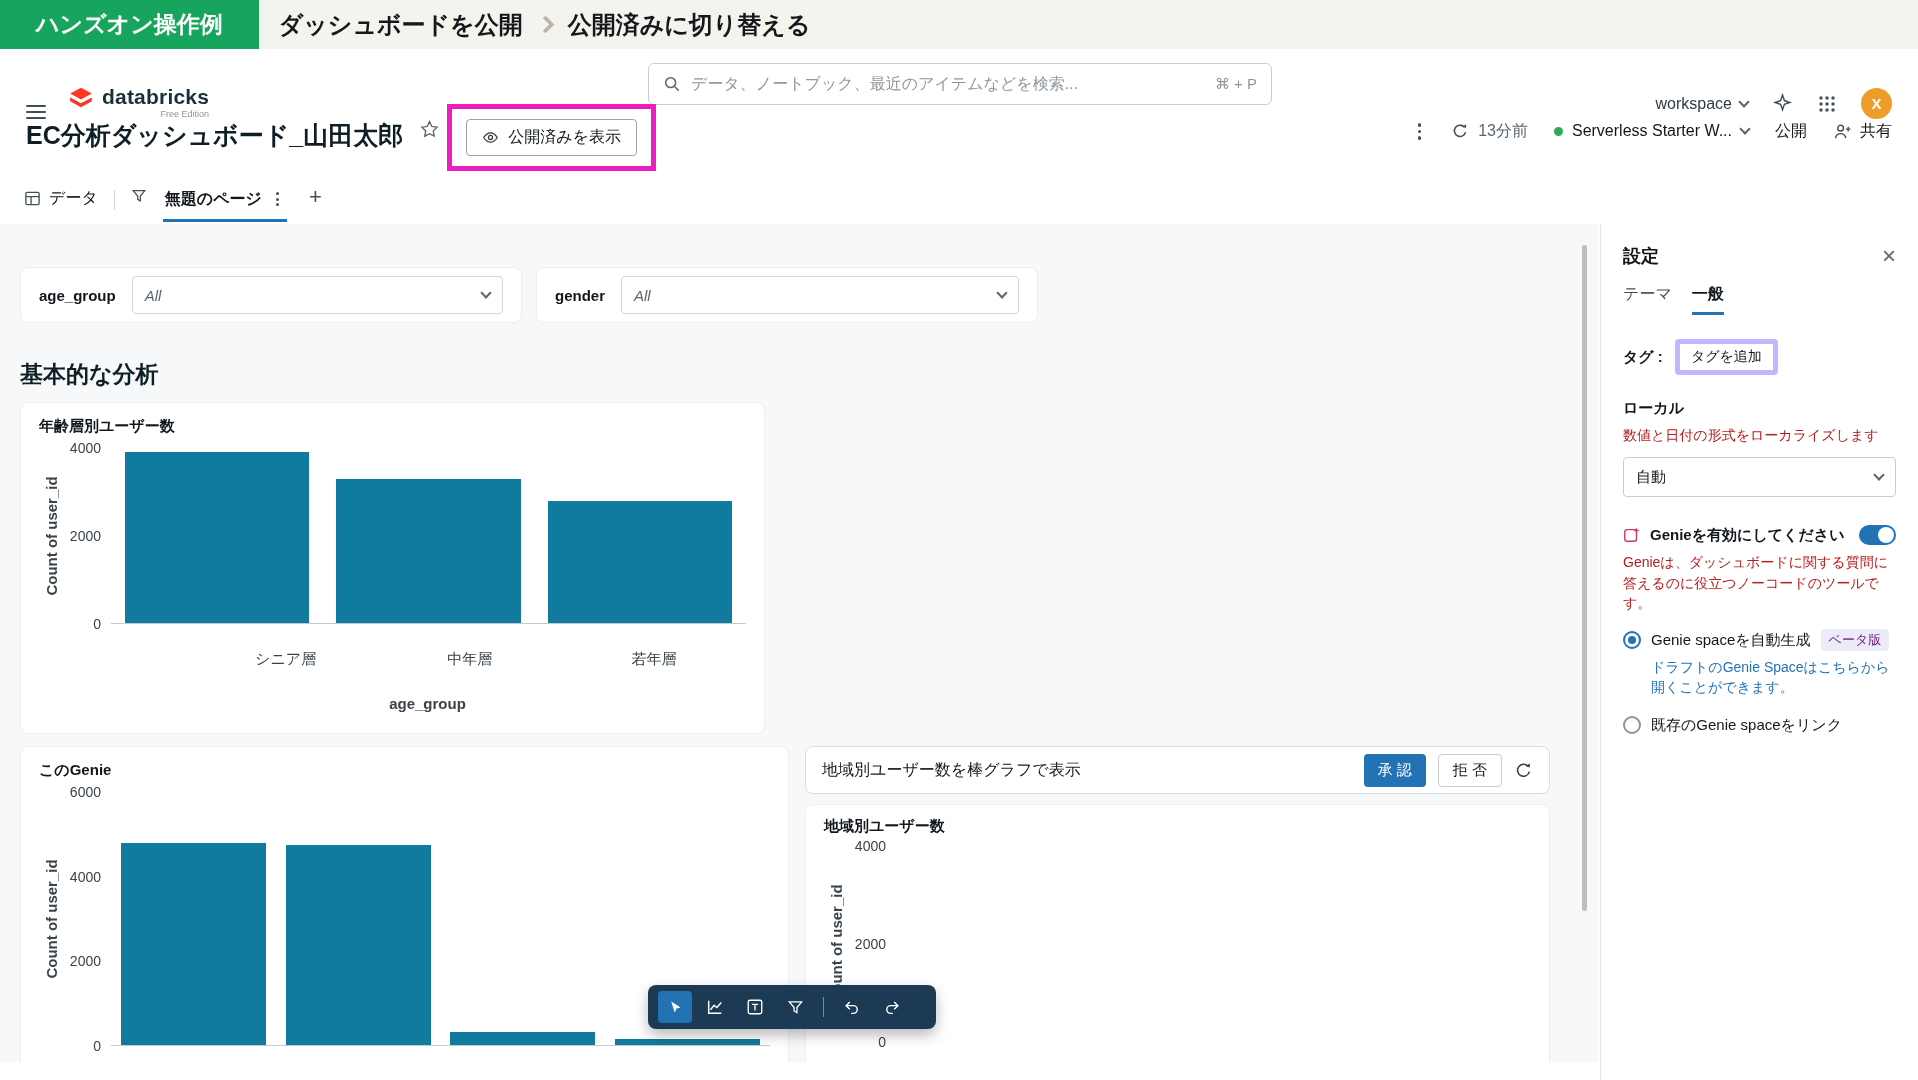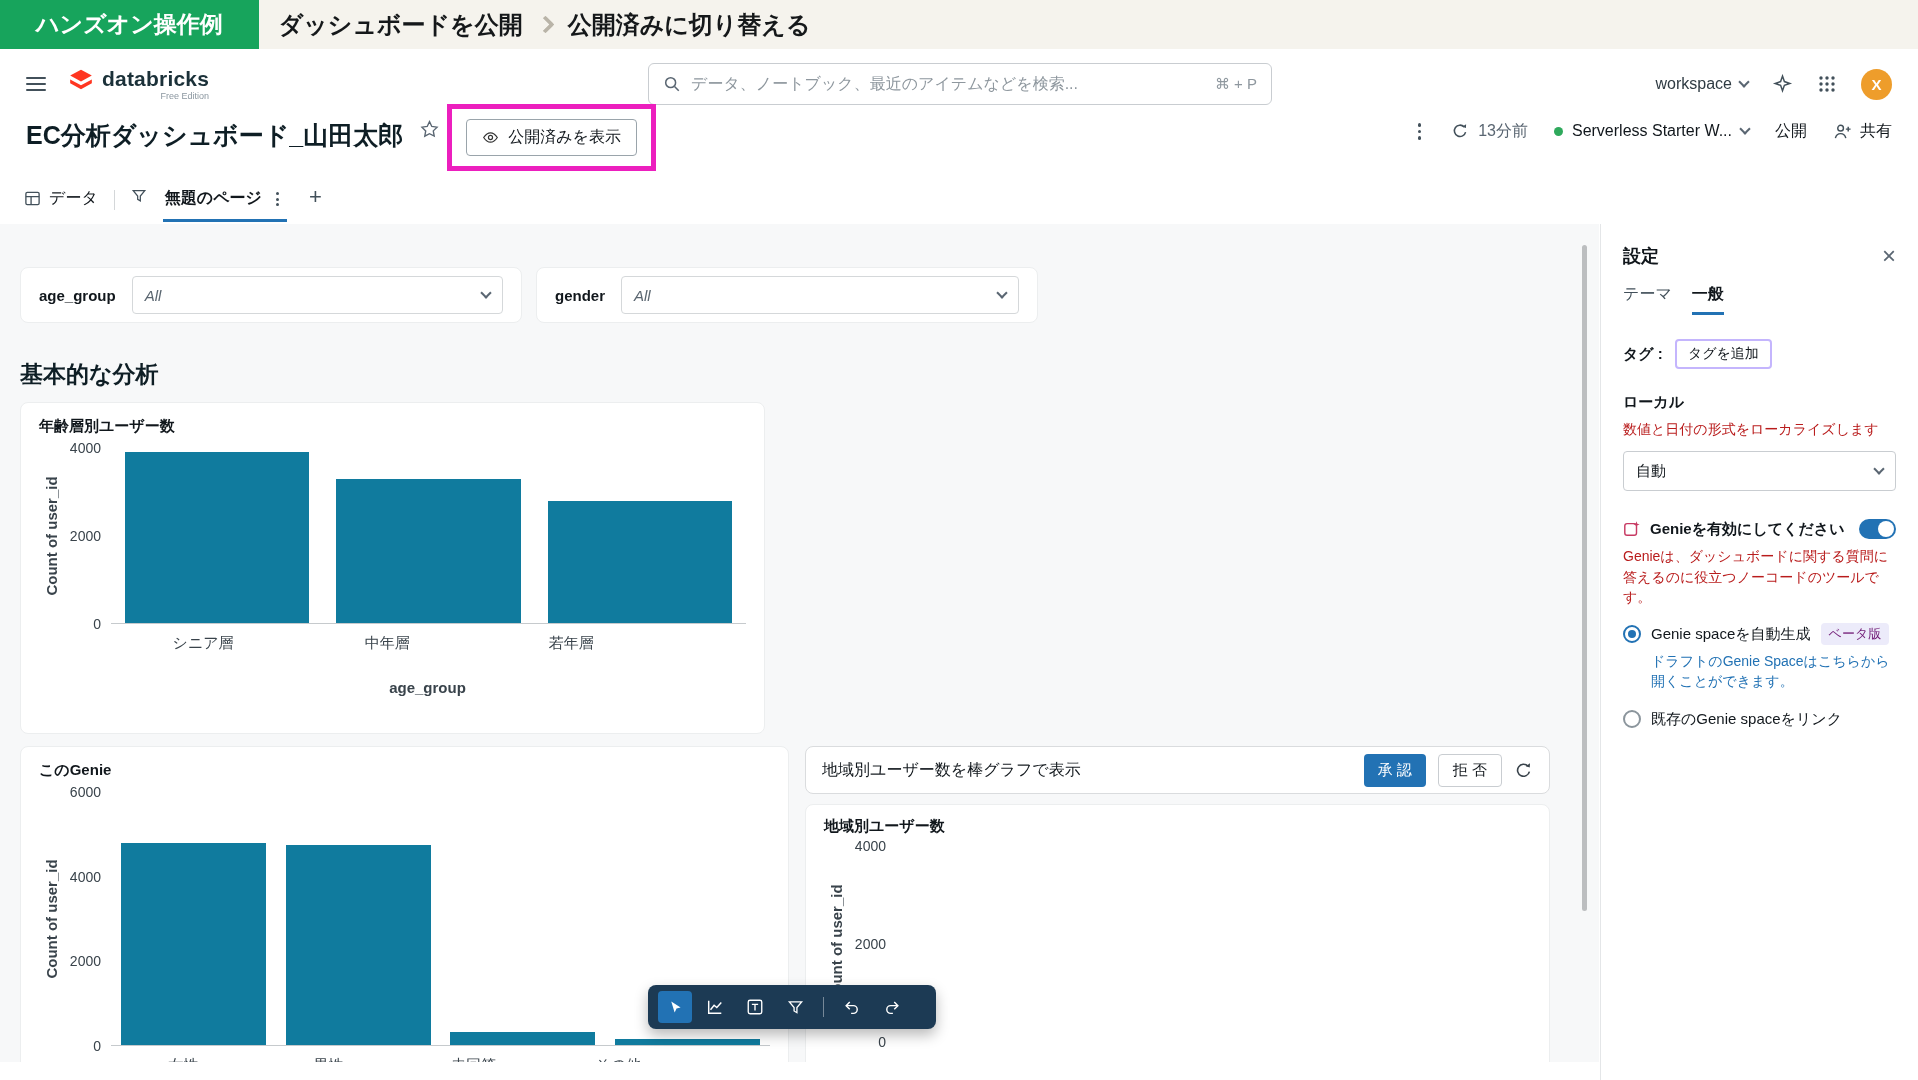--- a/index.html
+++ b/index.html
@@ -7,21 +7,21 @@
   body { font-family:"Liberation Sans","DejaVu Sans",sans-serif; color:#11171C; background:#fff; overflow:hidden; position:relative; }
   svg { display:block; }
 
   
   .banner { height:49px; background:#f5f3ed; display:flex; align-items:center; }
   .banner-tag { background:var(--green,#17A45C); color:#fff; font-weight:bold; font-size:23px; height:100%; display:flex; align-items:center; padding:0 36px; }
   .banner-steps { display:flex; align-items:center; gap:16px; margin-left:20px; font-size:24px; font-weight:bold; color:#15181a; }
   .chev-right-big { width:13px; height:13px; border-right:4px solid #b9b4a8; border-bottom:4px solid #b9b4a8; transform:rotate(-45deg); border-radius:2px; }
 
   
-  .header { height:70px; display:flex; align-items:center; padding:0 26px; background:#fff; position:relative; }
+  .header { height:70px; display:flex; align-items:flex-end; padding:0 26px; background:#fff; position:relative; }
   .hamburger { display:flex; flex-direction:column; gap:4px; width:20px; cursor:pointer; }
   .hamburger span { height:2px; background:#42505A; border-radius:1px; }
   .brand { display:flex; align-items:flex-start; gap:8px; margin-left:22px; }
   .brand-text { display:flex; flex-direction:column; align-items:flex-end; }
   .brand-name { font-size:21px; font-weight:bold; color:#1B3139; letter-spacing:.2px; line-height:1; }
   .brand-sub { font-size:9px; color:#8b97a0; margin-top:2px; }
   .search { position:absolute; left:648px; top:14px; width:624px; height:42px; border:1px solid #C9CDD1; border-radius:6px; background:#fff; display:flex; align-items:center; padding:0 14px; gap:10px; }
   .search-ph { color:#8E979E; font-size:16px; flex:1; white-space:nowrap; overflow:hidden; }
   .search-sc { color:#8E979E; font-size:15px; }
   .header-right { margin-left:auto; display:flex; align-items:center; gap:24px; }
@@ -40,21 +40,21 @@
   .kebab i { width:3.5px; height:3.5px; border-radius:50%; background:#42505A; }
   .refresh-group { display:flex; align-items:center; gap:9px; color:#5A6672; font-size:16px; cursor:pointer; }
   .warehouse { display:flex; align-items:center; gap:9px; font-size:16px; color:#11171C; cursor:pointer; }
   .green-dot { width:9px; height:9px; border-radius:50%; background:#2FA95C; }
   .text-btn { font-size:16px; color:#11171C; cursor:pointer; display:flex; align-items:center; gap:8px; }
 
   
   .tabsbar { height:38px; display:flex; align-items:flex-start; padding:0 24px; gap:16px; }
   .tab-item { display:flex; align-items:center; gap:8px; font-size:16px; color:#11171C; cursor:pointer; padding-top:2px; }
   .v-div { width:1px; height:20px; background:#D4D7D9; margin-top:4px; }
-  .page-tab { position:relative; display:flex; gap:10px; font-size:16px; font-weight:bold; color:#11171C; padding:2px 4px 12px 2px; cursor:pointer; }
+  .page-tab { position:relative; display:flex; align-items:center; gap:10px; font-size:16px; font-weight:bold; color:#11171C; padding:2px 4px 12px 2px; cursor:pointer; }
   .page-tab::after { content:""; position:absolute; left:0; right:0; bottom:0; height:3px; background:var(--accent,#2272B4); }
   .plus-btn { font-size:22px; color:#42505A; margin-top:0px; cursor:pointer; line-height:1; padding:0 6px; }
 
   
   .content { position:relative; height:856px; background:#fff; }
   .canvas { position:absolute; left:0; top:0; width:1599px; height:838px; background:#F7F8F9; padding:0 20px; overflow:hidden; }
   .card { background:#fff; border:1px solid #ECEEEF; border-radius:8px; }
 
   .filters-row { display:flex; gap:14px; padding-top:43px; }
   .filter-card { width:502px; height:56px; display:flex; align-items:center; padding:0 18px; gap:16px; }
@@ -82,21 +82,21 @@
 
   .chart { margin-top:10px; }
   .chart-body { display:flex; align-items:flex-start; margin-top:12px; }
   .ylabel-wrap { width:24px; position:relative; height:var(--ph); }
   .ylabel { position:absolute; top:50%; left:50%; transform:translate(-50%,-50%) rotate(-90deg); white-space:nowrap; font-size:15px; font-weight:bold; color:#39434B; }
   .yticks { width:48px; position:relative; height:var(--ph); font-size:14px; color:#39434B; }
   .yticks span { position:absolute; right:10px; transform:translateY(50%); line-height:1; }
   .plotcol { flex:1; }
   .plot { height:var(--ph); border-bottom:1px solid #C6CACD; display:flex; align-items:flex-end; justify-content:space-around; }
   .bar { width:var(--bw); background:var(--bar,#107B9E); }
-  .xlabels { display:flex; justify-content:flex-start; margin-top:10px; font-size:15px; color:#39434B; }
+  .xlabels { display:flex; justify-content:flex-end; margin-top:26px; font-size:15px; color:#39434B; }
   .xlabels span { width:var(--bw); text-align:center; white-space:nowrap; }
   .xaxis-title { text-align:center; margin-top:26px; padding-left:70px; font-size:15px; font-weight:bold; color:#39434B; }
 
   
   .toolbar { position:absolute; left:648px; top:761px; height:44px; width:288px; background:#1C3A54; border-radius:8px; display:flex; align-items:center; padding:0 10px; gap:6px; box-shadow:0 6px 14px rgba(0,0,0,.28); z-index:30; }
   .tool { width:34px; height:32px; border-radius:4px; display:flex; align-items:center; justify-content:center; cursor:pointer; }
   .tool.active { background:var(--accent,#2272B4); }
   .tool-div { width:1px; height:20px; background:rgba(255,255,255,.4); margin:0 5px; }
 
   .scroll-thumb { position:absolute; left:1582px; top:21px; width:5px; height:666px; background:#BCBEC0; border-radius:3px; cursor:pointer; }
@@ -104,21 +104,21 @@
   
   .panel { position:absolute; right:0; top:0; width:318px; height:100%; background:#fff; border-left:1px solid #E4E6E8; padding:20px 22px; }
   .panel-head { display:flex; align-items:center; justify-content:space-between; }
   .panel-title { font-size:18px; font-weight:bold; }
   .close-btn { font-size:24px; color:#5A6672; cursor:pointer; line-height:1; }
   .panel-tabs { display:flex; gap:20px; margin-top:16px; }
   .ptab { font-size:16px; color:#42505A; padding-bottom:7px; cursor:pointer; }
   .ptab.active { color:#11171C; font-weight:bold; border-bottom:3px solid var(--accent,#2272B4); }
   .tag-row { margin-top:24px; display:flex; align-items:center; gap:12px; }
   .tag-label { font-size:15px; font-weight:bold; }
-  .add-tag-btn { border:2px solid #c4b5fd; border-radius:4px; background:#fff; padding:4px 11px; font-size:14px; color:#11171C; cursor:pointer; }
+  .add-tag-btn { border:5px solid #c4b5fd; border-radius:4px; background:#fff; padding:4px 11px; font-size:14px; color:#11171C; cursor:pointer; }
   .local-title { margin-top:24px; font-size:15px; font-weight:bold; }
   .muted { margin-top:7px; font-size:14px; color:#b91c1c; line-height:1.45; }
   .panel-select { margin-top:12px; height:40px; border:1px solid #C9CDD1; border-radius:4px; display:flex; align-items:center; justify-content:space-between; padding:0 12px; font-size:15px; cursor:pointer; background:#fff; }
   .genie-head { margin-top:28px; display:flex; align-items:center; gap:9px; }
   .genie-title { font-size:15px; font-weight:bold; flex:1; }
   .toggle { width:37px; height:20px; border-radius:10px; background:var(--accent,#2272B4); position:relative; cursor:pointer; flex:none; }
   .toggle::after { content:""; position:absolute; right:2px; top:2px; width:16px; height:16px; background:#fff; border-radius:50%; }
   .radio-row { margin-top:16px; display:flex; align-items:center; gap:10px; }
   .radio { width:18px; height:18px; border-radius:50%; position:relative; flex:none; cursor:pointer; }
   .radio.sel { border:2px solid var(--accent,#2272B4); }

